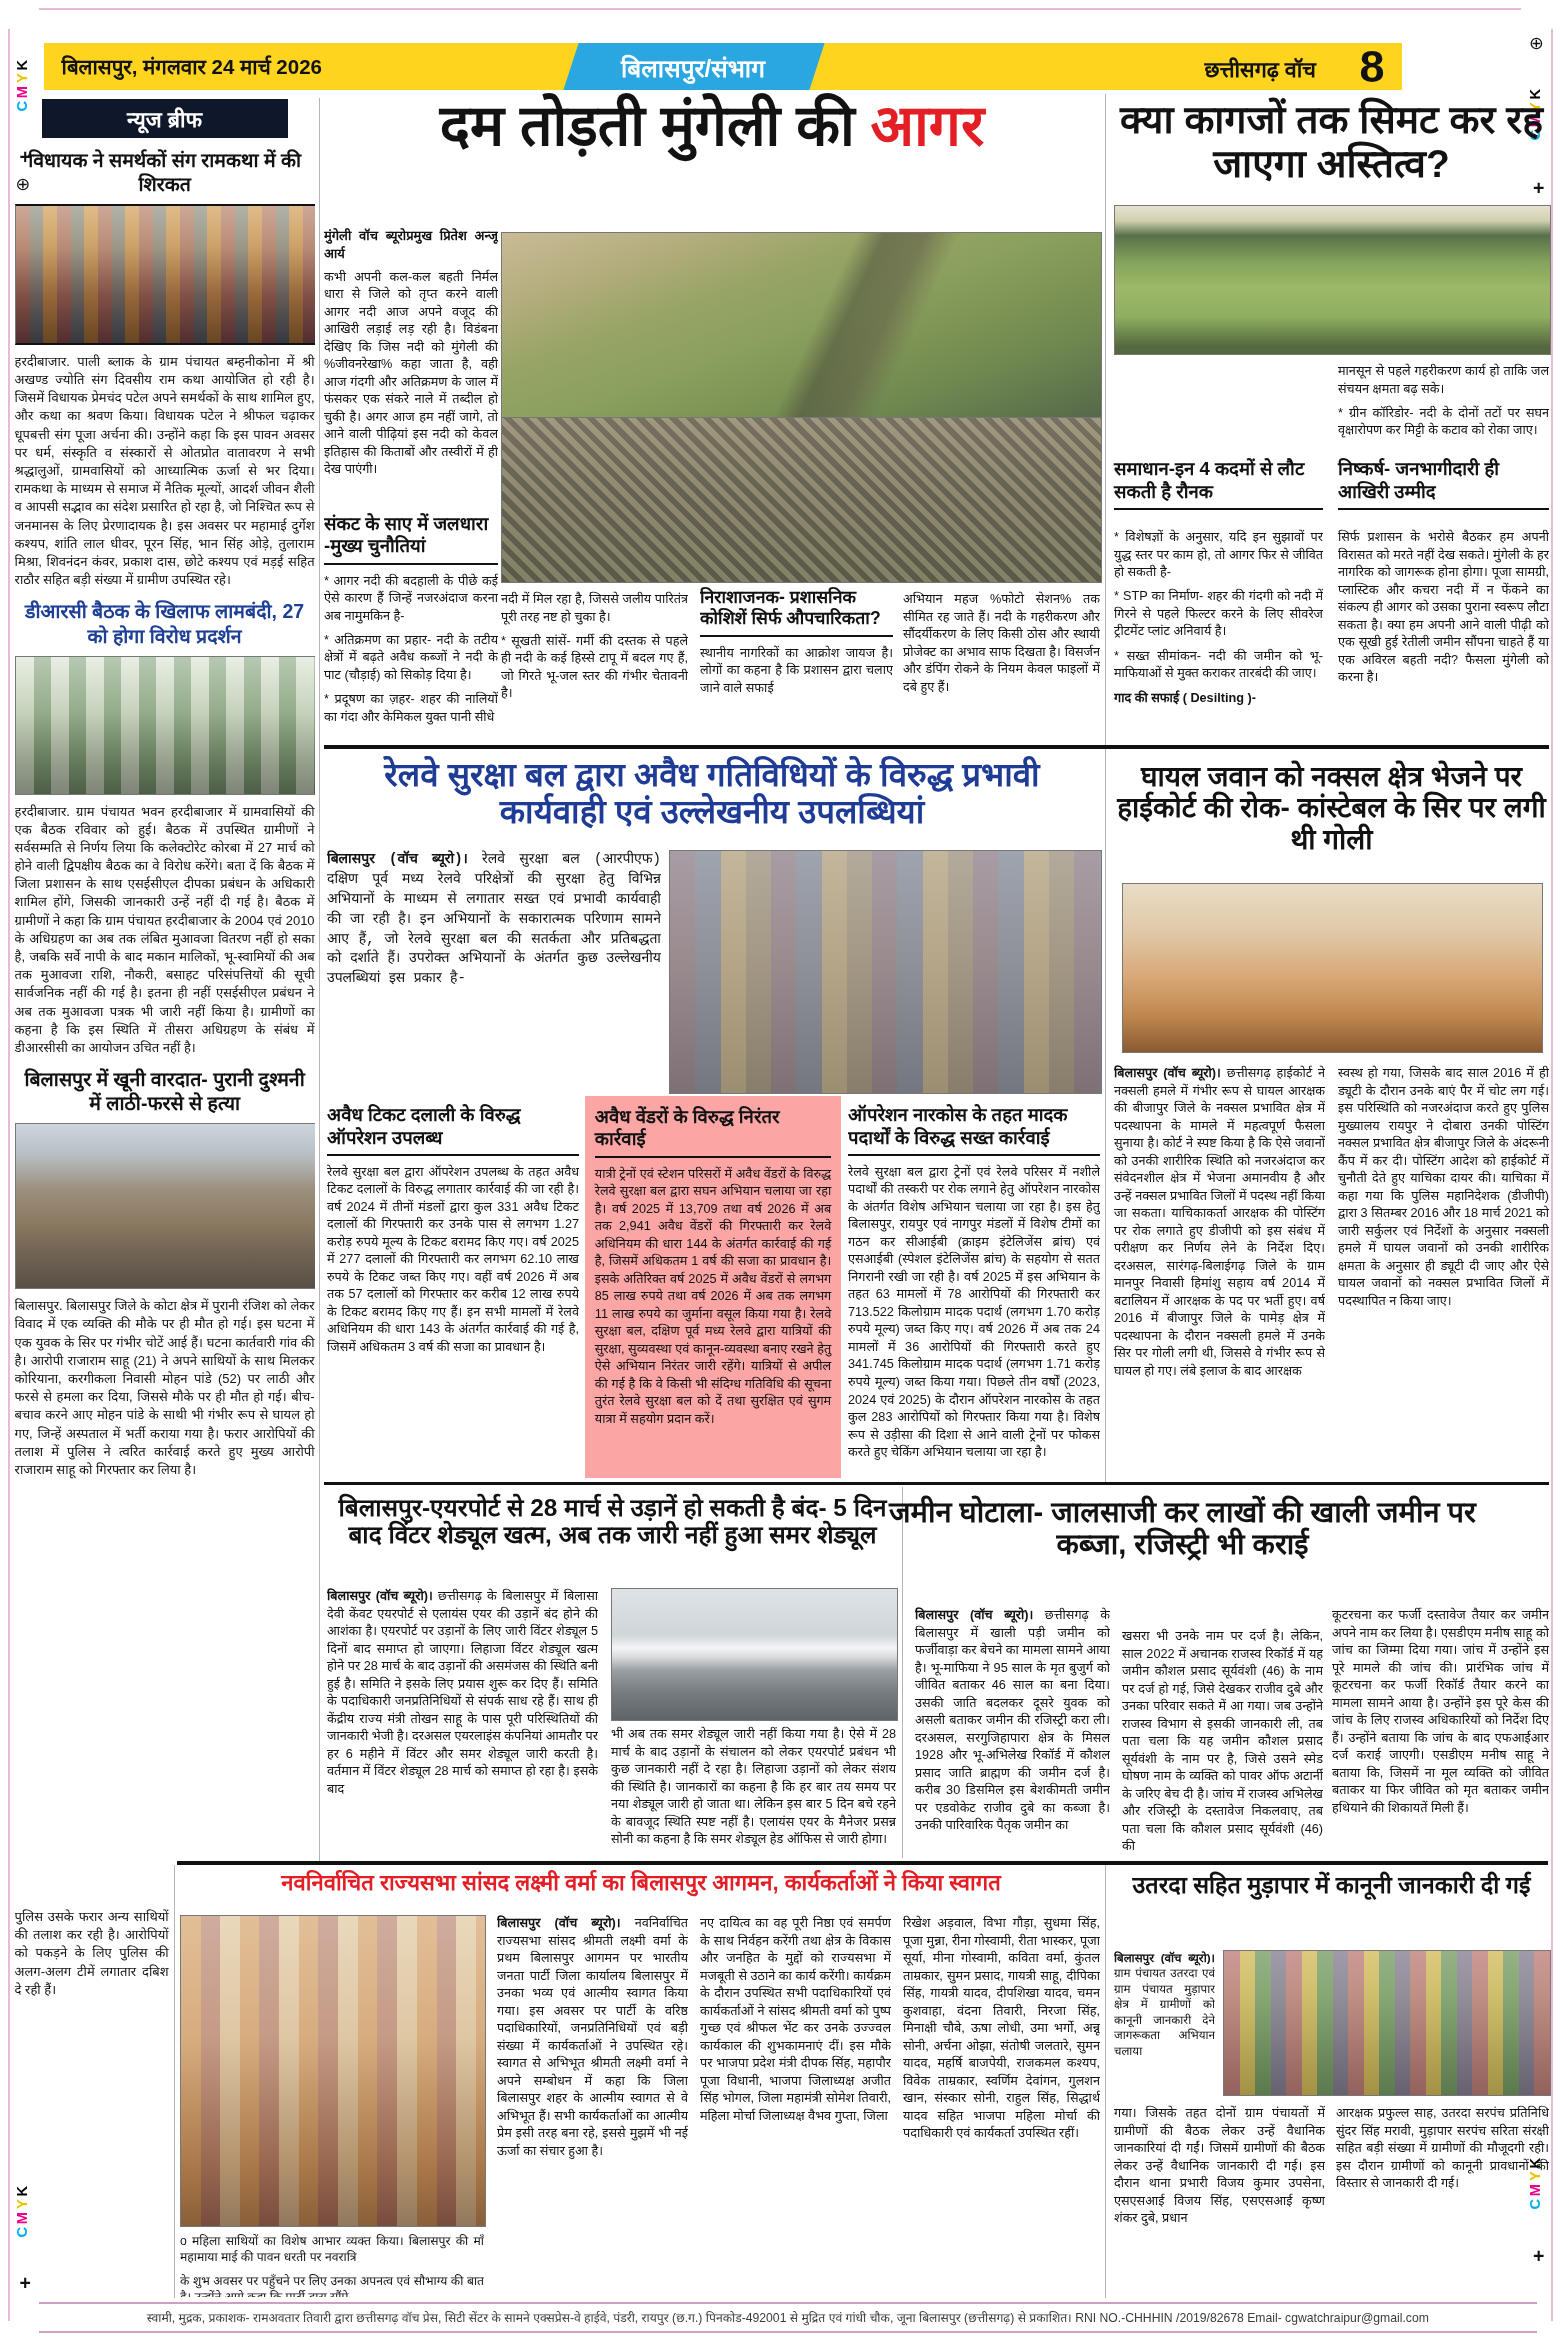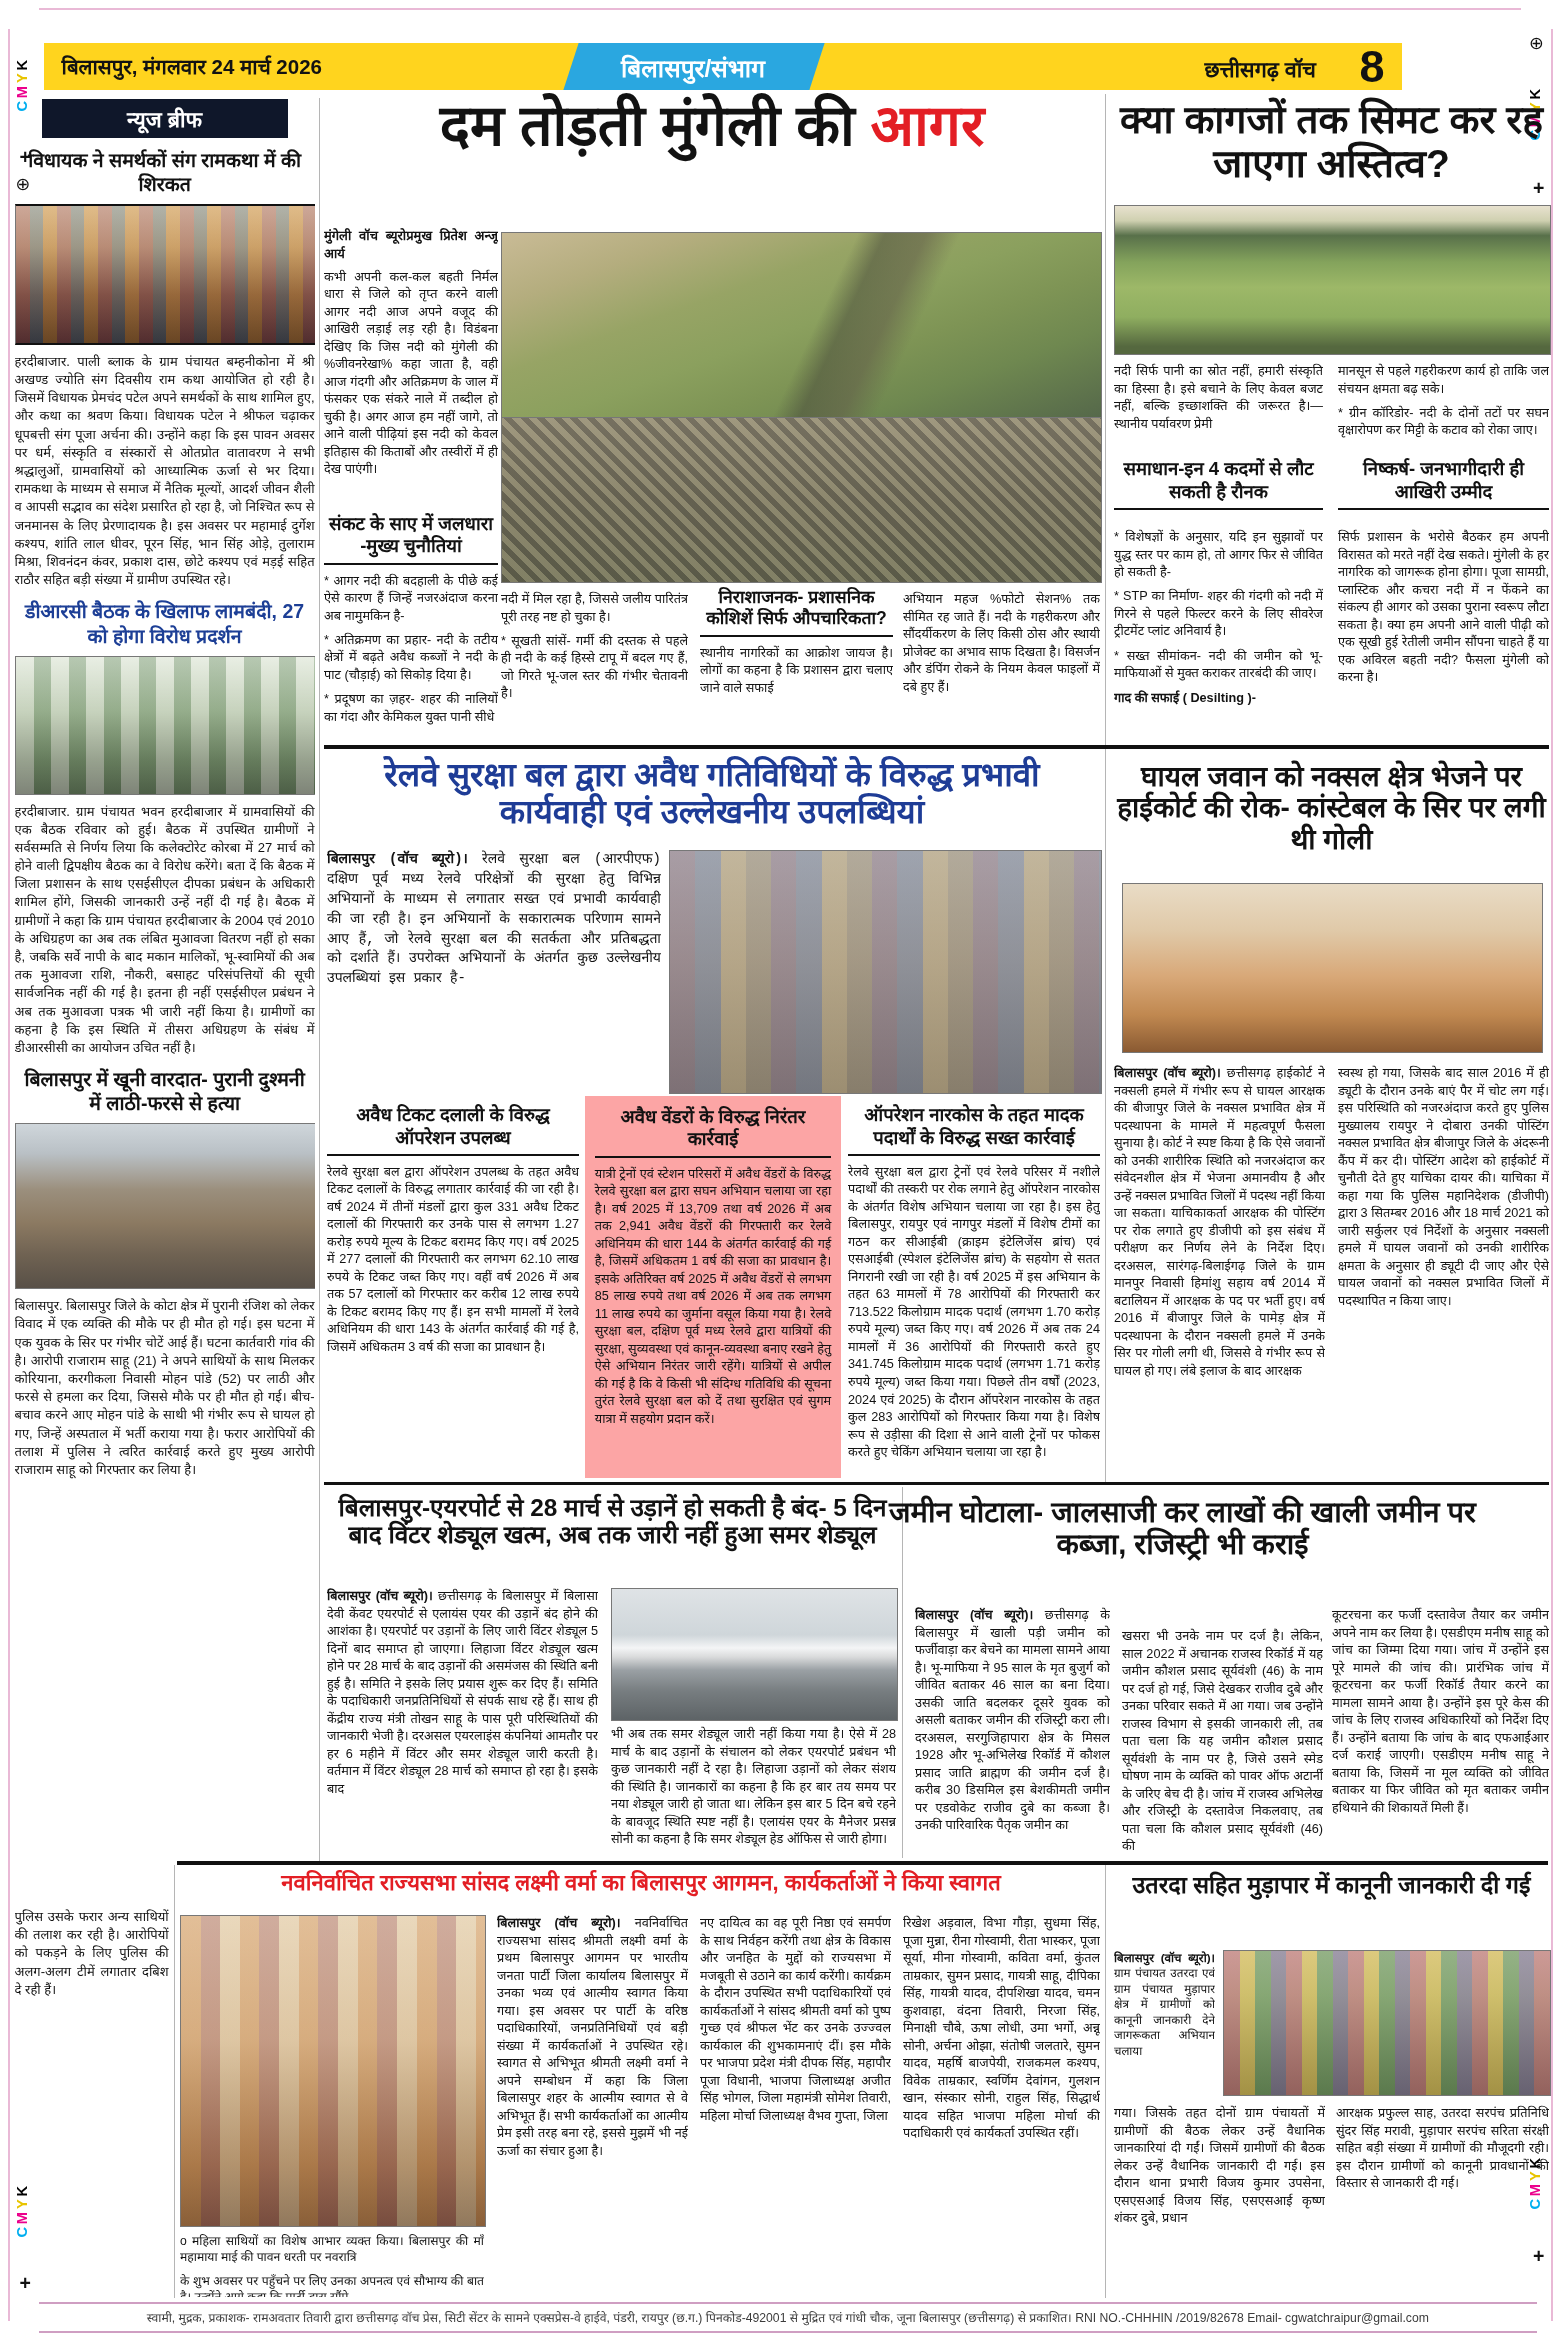--- a/index.html
+++ b/index.html
@@ -7,21 +7,21 @@
         font-family:"Liberation Sans","DejaVu Sans",sans-serif;color:#121212;overflow:hidden;}
   .abs{position:absolute;box-sizing:border-box;}
   .just{text-align:justify;}
   .b{font-weight:bold;}
   p{margin:0 0 6.8px 0;}
   .body13{font-size:12.7px;line-height:1.38;}
   .body135{font-size:13px;line-height:1.4;}
   .body145{font-size:14px;line-height:1.42;font-family:Liberation Mono, monospace;}
   .clip{overflow:hidden;}
   .headline{font-weight:800;line-height:1.12;text-align:center;}
-  .subhead{font-weight:800;font-size:18.5px;line-height:1.22;text-align:center;
+  .subhead{font-weight:800;font-size:18.5px;line-height:1.22;
            padding-bottom:4.9px;border-bottom:2.4px solid #111;margin:0 auto 7.8px auto;}
   .vrule{position:absolute;width:1px;background:#b5b5b5;}
   .hrule{position:absolute;background:#111;}
   .edgeline{position:absolute;background:#e9b9d6;}
   .ph{position:absolute;border:1px solid #777;}
   .ph-crowd{background:repeating-linear-gradient(90deg,rgba(140,40,70,.28) 0 13.7px,rgba(40,80,130,.28) 13.7px 27px,rgba(210,120,30,.3) 27px 41px),linear-gradient(180deg,#e6d9b8 0%,#c9b288 30%,#7d6147 65%,#3a2f26 100%);}
   .ph-tent{background:repeating-linear-gradient(90deg,rgba(255,255,255,.3) 0 17.6px,rgba(90,130,90,.3) 17.6px 35px),linear-gradient(180deg,#dfe7d8,#aebfa0 40%,#6b7a5e 75%,#474f3e);}
   .ph-street{background:linear-gradient(180deg,#cfd6db 0%,#b9c0c5 18%,#9b8f7d 40%,#8c7a62 60%,#6f6252 80%,#585047 100%);}
   .ph-dryriver{background:linear-gradient(115deg,transparent 52%,rgba(70,70,58,.5) 56%,rgba(95,90,72,.55) 62%,transparent 67%),linear-gradient(160deg,#c9bb96 0%,#b4ad7e 18%,#97a465 35%,#8ba05e 50%,#7e9455 64%,#6f8850 78%,#55684a 100%);}
   .ph-garbage{background:repeating-linear-gradient(45deg,rgba(60,55,45,.38) 0 5.9px,rgba(170,160,125,.35) 5.9px 11.7px),linear-gradient(180deg,#9a9480,#7d7a66 50%,#6c6f58 100%);}
@@ -139,23 +139,20 @@
     <p class="just body13">नदी में मिल रहा है, जिससे जलीय पारितंत्र पूरी तरह नष्ट हो चुका है।</p>
     <p class="just body13">* सूखती सांसें- गर्मी की दस्तक से पहले ही नदी के कई हिस्से टापू में बदल गए हैं, जो गिरते भू-जल स्तर की गंभीर चेतावनी है।</p>
   </div>
   <div class="abs clip" style="left:903px;top:591px;width:197px;height:150px;">
     <p class="just body13">अभियान महज %फोटो सेशन% तक सीमित रह जाते हैं। नदी के गहरीकरण और सौंदर्यीकरण के लिए किसी ठोस और स्थायी प्रोजेक्ट का अभाव साफ दिखता है। विसर्जन और डंपिंग रोकने के नियम केवल फाइलों में दबे हुए हैं।</p>
   </div>
 
   <div class="abs headline" style="left:1114px;top:98px;width:435px;font-size:39px;">क्या कागजों तक सिमट कर रह जाएगा अस्तित्व?</div>
   <div class="ph ph-greenriver" style="left:1114px;top:205px;width:435px;height:148px;"></div>
 
-  <div class="abs clip" style="left:1114px;top:363px;width:209px;height:90px;">
-    <p class="just body13">नदी सिर्फ पानी का स्रोत नहीं, हमारी संस्कृति का हिस्सा है। इसे बचाने के लिए केवल बजट नहीं, बल्कि इच्छाशक्ति की जरूरत है।— स्थानीय पर्यावरण प्रेमी</p>
-  </div>
   <div class="abs clip" style="left:1338px;top:363px;width:211px;height:90px;">
     <p class="just body13">मानसून से पहले गहरीकरण कार्य हो ताकि जल संचयन क्षमता बढ़ सके।</p>
     <p class="just body13">* ग्रीन कॉरिडोर- नदी के दोनों तटों पर सघन वृक्षारोपण कर मिट्टी के कटाव को रोका जाए।</p>
   </div>
 
   <div class="abs" style="left:1114px;top:458px;width:209px;">
     <div class="subhead">समाधान-इन 4 कदमों से लौट सकती है रौनक</div>
   </div>
   <div class="abs" style="left:1338px;top:458px;width:211px;">
     <div class="subhead">निष्कर्ष- जनभागीदारी ही आखिरी उम्मीद</div>

